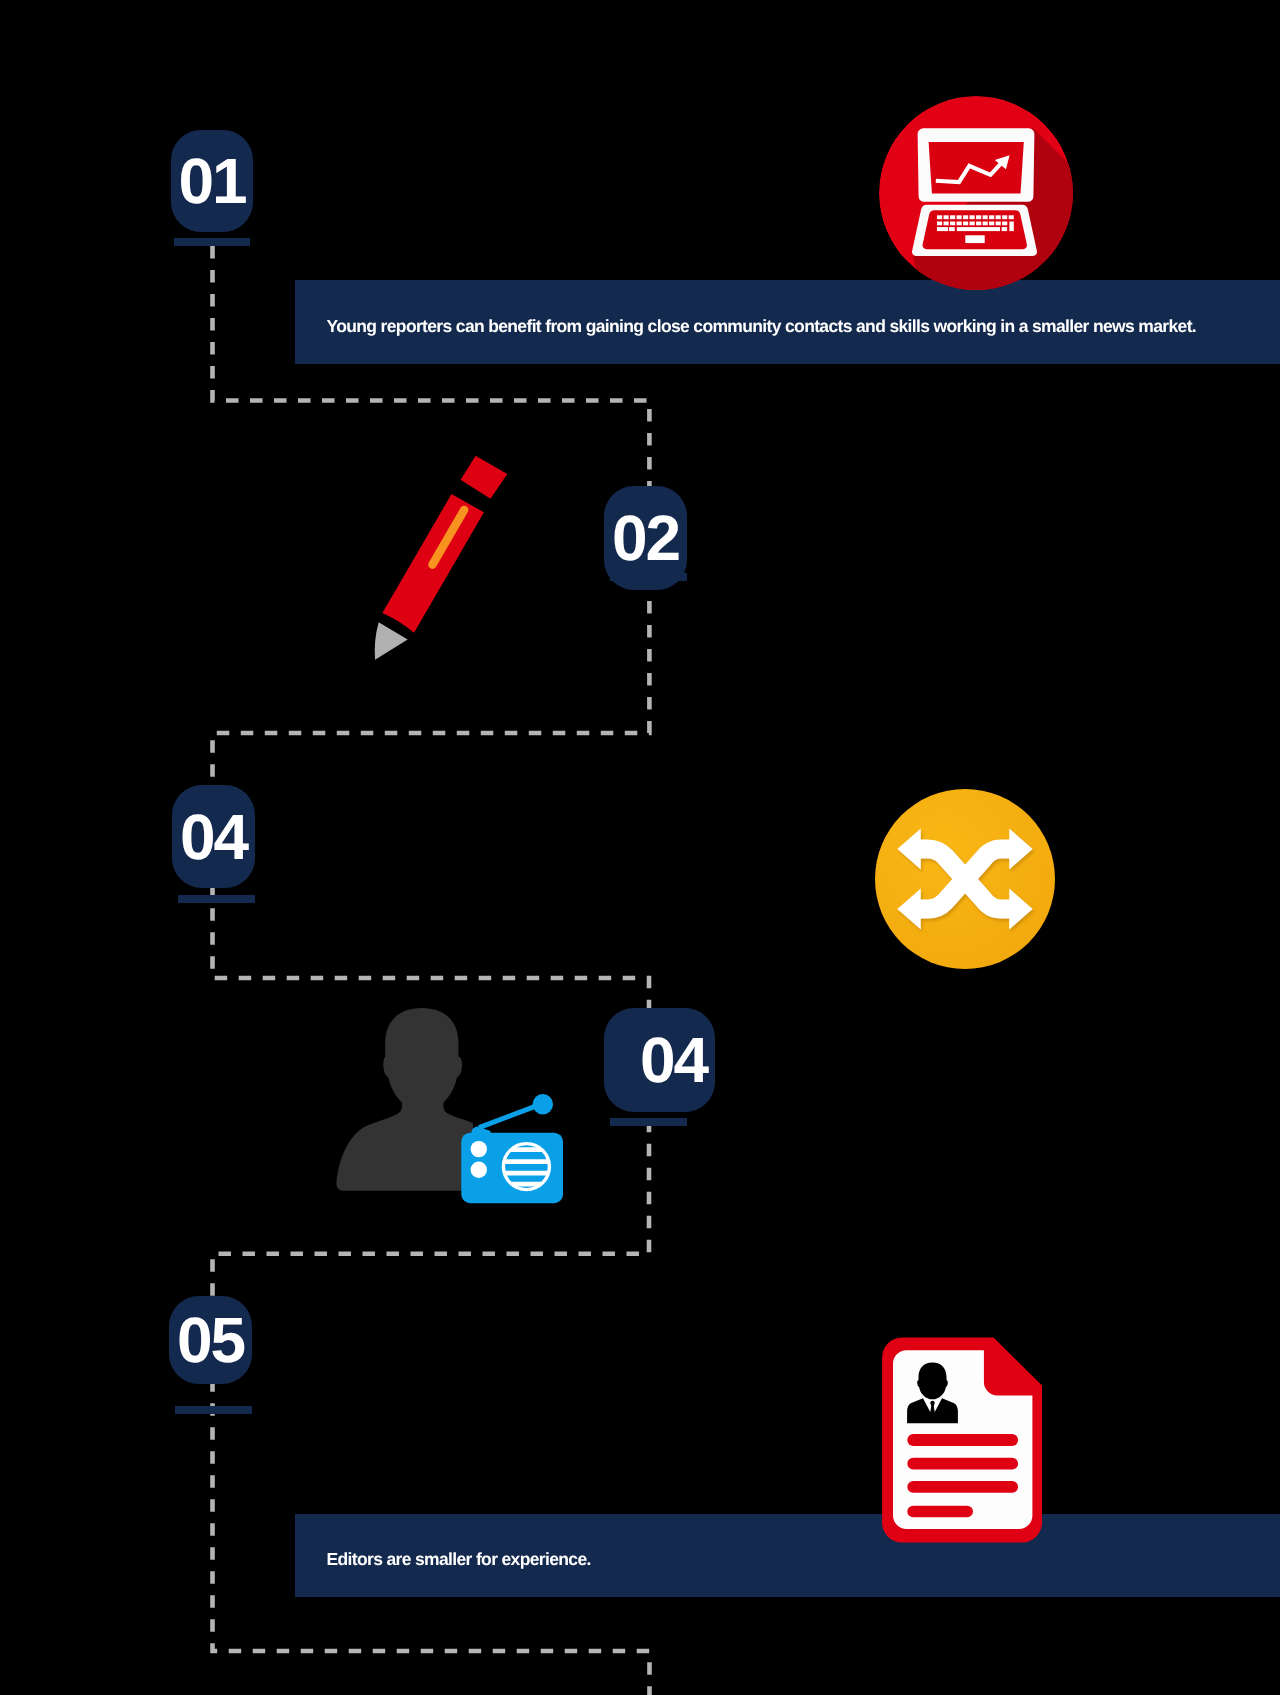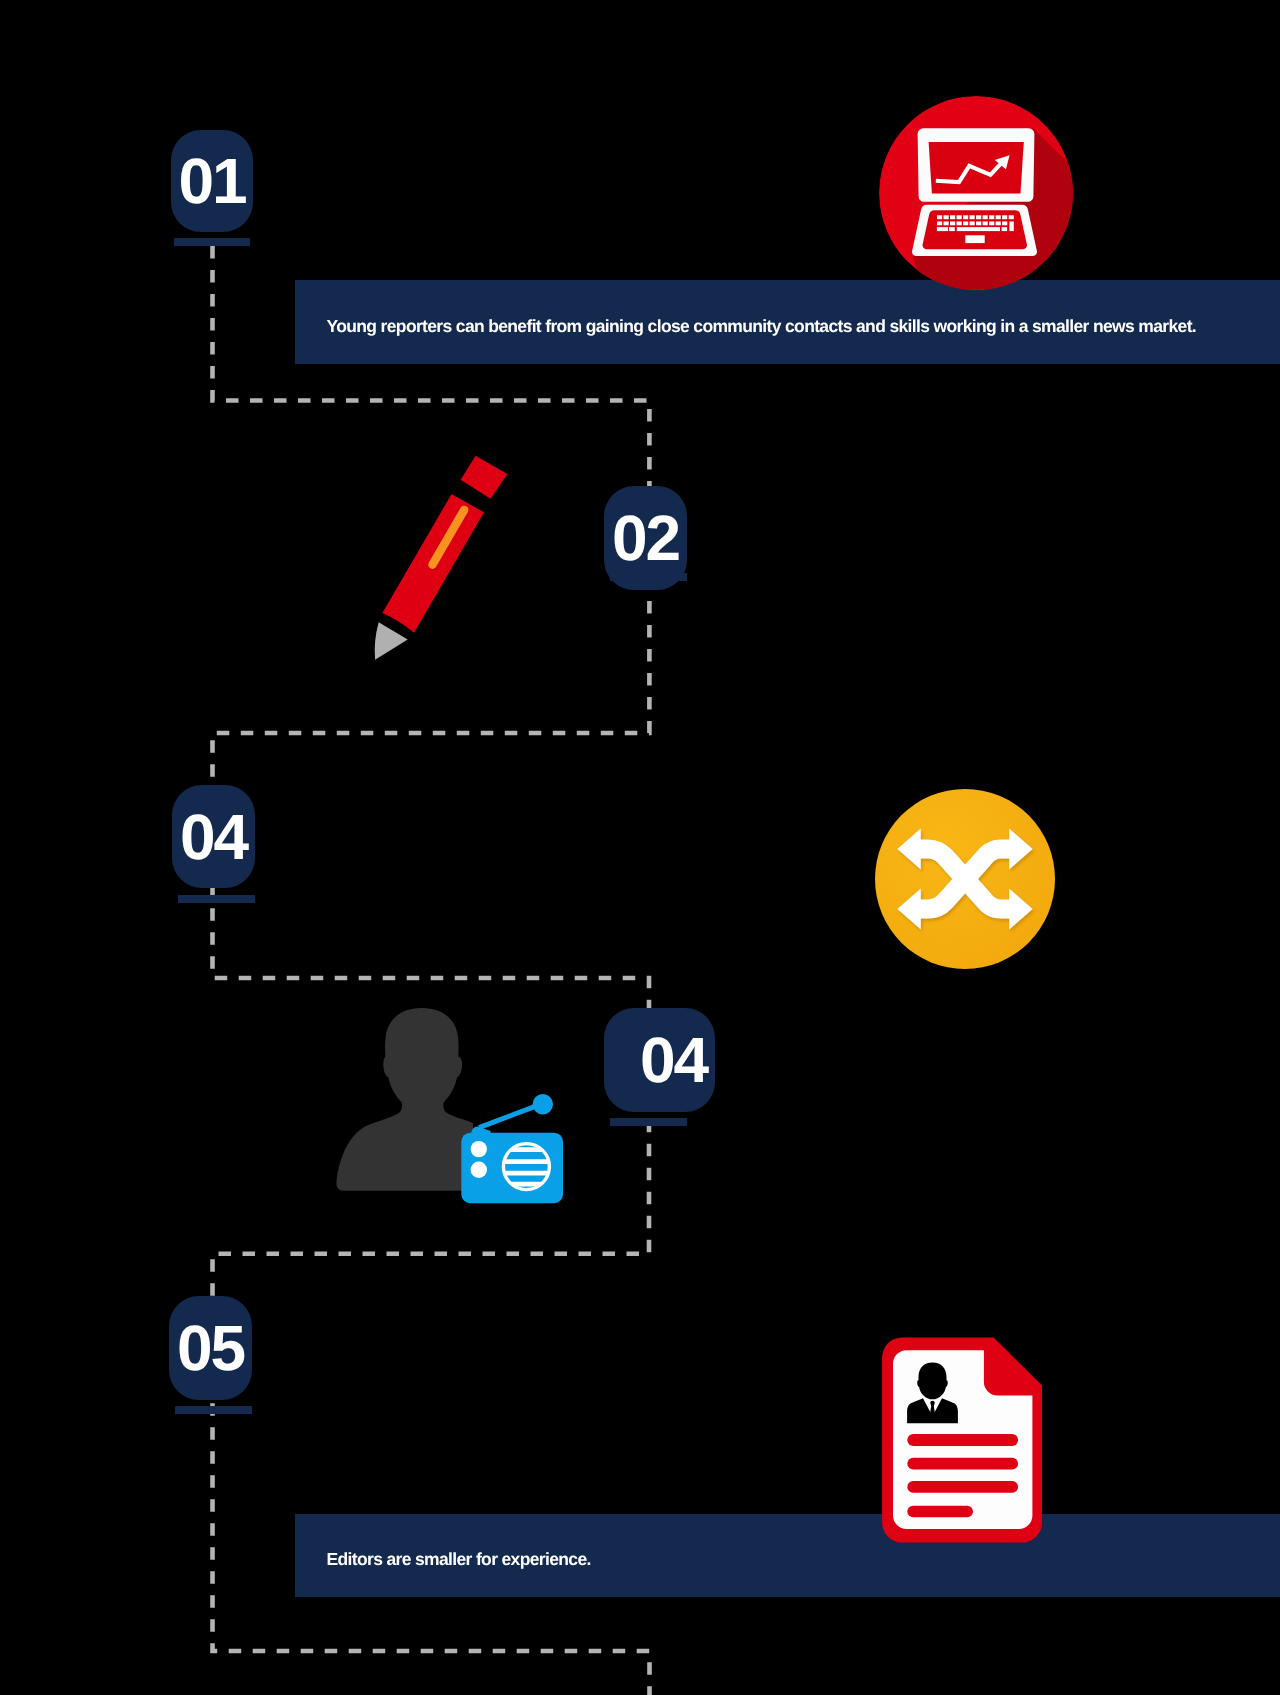--- a/index.html
+++ b/index.html
@@ -96,21 +96,21 @@
       <circle cx="201.4" cy="166.6" r="23" fill="none" stroke="#ffffff" stroke-width="3.4"></circle>
       <g clip-path="url(#spkClip)" stroke="#ffffff" stroke-width="4.6">
         <line x1="175" y1="149.6" x2="228" y2="149.6"></line>
         <line x1="175" y1="161.6" x2="228" y2="161.6"></line>
         <line x1="175" y1="173.1" x2="228" y2="173.1"></line>
         <line x1="175" y1="184.1" x2="228" y2="184.1"></line>
       </g>
     </g>
   </svg>
 
-  <div class="badge" style="left:169px;top:1296px;width:83px;height:104px;">
+  <div class="badge" style="left:169px;top:1296px;width:83px;height:88px;">
     <span>05</span>
   </div>
   <div class="badgebar" style="left:175px;top:1406px;width:77px;"></div>
 
   <div class="textbar" style="left:295px;top:280px;width:985px;height:84px;">
     <span style="margin-left:31.5px;">Young reporters can benefit from gaining close community contacts and skills working in a smaller news market.</span>
   </div>
 
   <svg class="icon" style="position:absolute;left:879px;top:96px;width:194px;height:194px;" viewBox="0 0 194 194">
     <defs>

